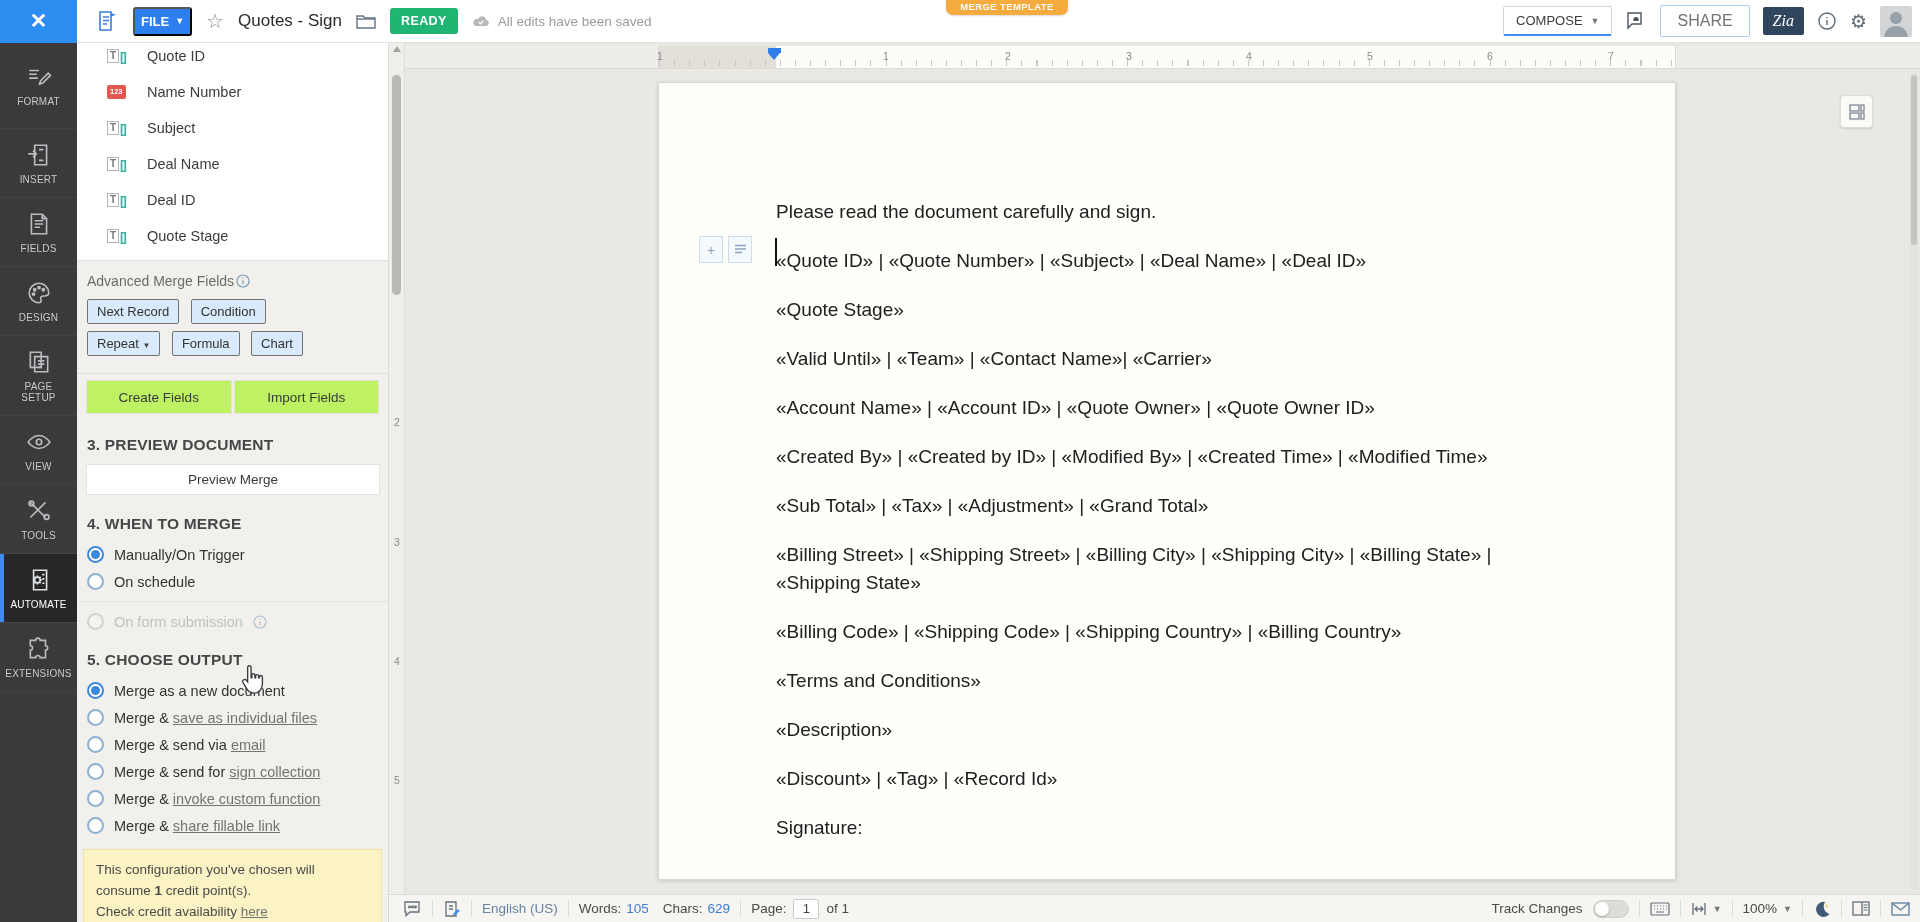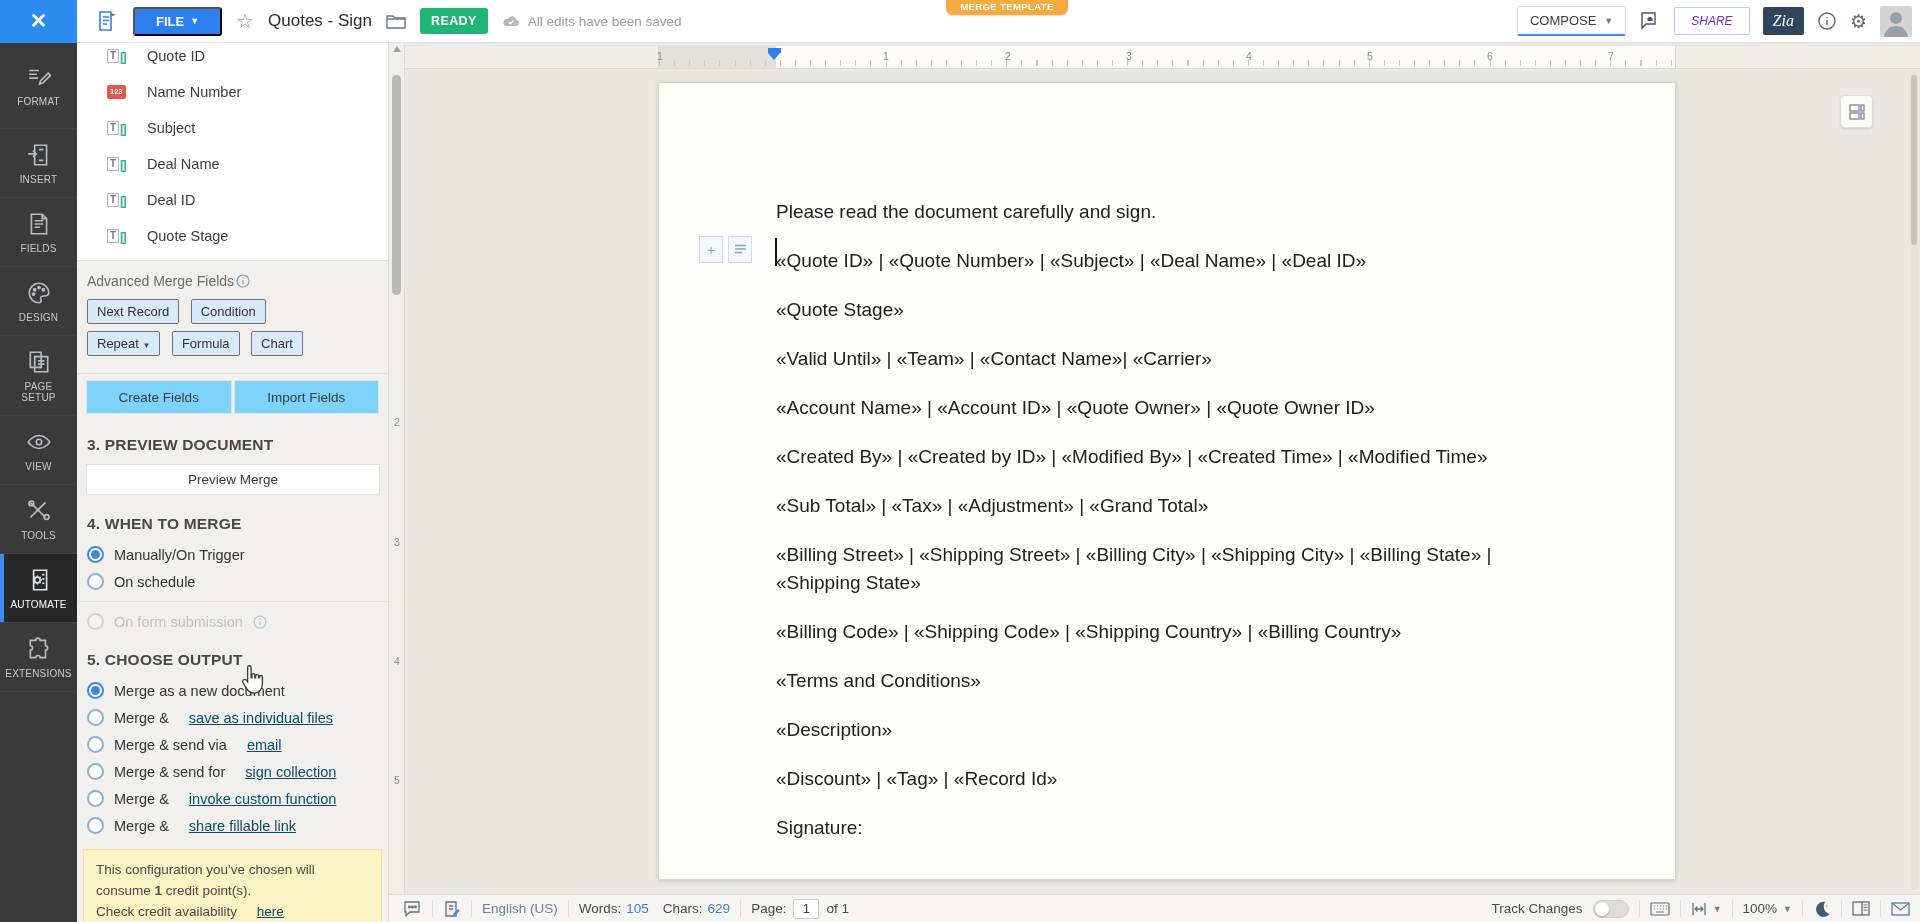--- a/index.html
+++ b/index.html
@@ -3,30 +3,30 @@
 <meta charset="utf-8">
 <style>
   * { margin:0; padding:0; box-sizing:border-box; }
   html,body { width:1920px; height:922px; overflow:hidden; font-family:"Liberation Sans", sans-serif; background:#eae8e2; }
   svg { display:block; }
 
   
   .topbar { position:absolute; left:0; top:0; width:1920px; height:43px; background:#fff; border-bottom:1px solid #e2e2e0; display:flex; align-items:center; z-index:5; }
   .xbtn { width:77px; height:43px; background:#2d8cf0; color:#fff; display:flex; align-items:center; justify-content:center; font-size:21px; font-weight:bold; cursor:pointer; }
   .tb-group { display:flex; align-items:center; gap:14px; padding-left:18px; }
-  .filebtn { background:#2d7ff0; color:#fff; font-size:13px; font-weight:bold; padding:5px 21px; border-radius:3px; display:flex; align-items:center; gap:6px; cursor:pointer; }
+  .filebtn { background:#2d7ff0; color:#fff; font-size:13px; font-weight:bold; padding:5px 6px; border-radius:3px; display:flex; align-items:center; gap:6px; cursor:pointer; }
   .filebtn .chev { font-size:9px; }
   .star { font-size:20px; color:#8f8f8f; }
   .doctitle { font-size:17px; color:#2b2b2b; }
   .ready { background:#21b573; color:#fff; font-size:12.5px; font-weight:bold; letter-spacing:.4px; padding:6px 11px; border-radius:3px; }
   .savedtxt { color:#9b9b9b; font-size:13.5px; }
   .tb-right { margin-left:auto; display:flex; align-items:center; gap:13px; padding-right:8px; }
   .compose { border:1px solid #d8d8d8; border-bottom:2px solid #3f8cf3; border-radius:2px; background:#fff; padding:6px 12px; font-size:13px; color:#3c3c3c; display:flex; gap:8px; align-items:center; }
   .compose .chev { font-size:9px; color:#777; }
-  .sharebtn { border:1px solid #a9cdf3; color:#6d28d9; font-size:12px; padding:6px 16px; border-radius:2px; background:#fff;font-style:italic; }
+  .sharebtn { border:1px solid #a9cdf3; color:#737373; font-size:16px; padding:6px 16px; border-radius:2px; background:#fff; }
   .ziabadge { background:#30465c; color:#fff; font-family:"Liberation Serif", serif; font-style:italic; font-size:16px; padding:5px 10px; border-radius:2px; }
   .gearglyph { font-size:19px; color:#5f6b76; }
   .avatar { width:32px; height:31px; background:#d3d5d7; border-radius:2px; overflow:hidden; }
   .mergetab { position:absolute; left:902px; top:0; width:122px; height:15px; background:#f5ab3d; border-radius:0 0 7px 7px; color:#fff; font-size:9.5px; font-weight:bold; letter-spacing:.4px; text-align:center; line-height:14px; z-index:10; box-shadow:0 1px 2px rgba(0,0,0,.15);margin-left:44px; }
 
   
   .rail { position:absolute; left:0; top:43px; width:77px; height:879px; background:#3a3a3a; z-index:4; }
   .rail-item { position:relative; width:77px; display:flex; flex-direction:column; align-items:center; justify-content:center; gap:6px; cursor:pointer; border-bottom:1px solid #434343; }
   .rail-item span.lbl { color:#c7c9cb; font-size:10px; letter-spacing:.2px; text-align:center; line-height:11px; }
   .rail-item.active { background:#272727; }
@@ -40,31 +40,31 @@
   .frow .flabel { font-size:14.5px; color:#3c3c3c; }
   .fic { display:flex; align-items:center; width:26px; }
   .fic-t { border:1px solid #b0b4b8; color:#70777d; font-size:10px; font-weight:bold; padding:0 2px; line-height:12px; }
   .fic-br { color:#35b3a0; font-weight:bold; font-size:13px; letter-spacing:-2px; margin-left:1px; }
   .fic-num { background:#e2584e; color:#fff; font-size:7.5px; font-weight:bold; border-radius:2px; padding:3px 3px; line-height:8px; }
   .advsec { padding:12px 10px 10px 10px; border-bottom:1px solid #e0dfda; }
   .advtitle { font-size:14px; color:#6b6b6b; display:flex; align-items:center; gap:2px; margin-bottom:10px; }
   .chip { display:inline-block; background:#d8eafc; border:1px solid #737373; color:#333; font-size:13px; padding:4px 9px; border-radius:2px; margin:0 7px 7px 0; cursor:pointer; }
   .chip .chev { font-size:8px; color:#444; }
   .btnrow { display:flex; gap:2px; padding:6px 9px; }
-  .wbtn { flex:1; background:#7dd3fc; border:1px solid #e3e2de; color:#3a3a3a; font-size:13.5px; height:34px; display:flex; align-items:center; justify-content:center; cursor:pointer; }
+  .wbtn { flex:1; background:#bef264; border:1px solid #e3e2de; color:#3a3a3a; font-size:13.5px; height:34px; display:flex; align-items:center; justify-content:center; cursor:pointer; }
   .pheading { font-size:15.5px; font-weight:bold; color:#474747; padding:16px 10px 8px 10px; letter-spacing:.2px; }
   .fullbtn { margin:2px 9px 4px 9px; background:#fff; border:1px solid #e3e2de; height:31px; display:flex; align-items:center; justify-content:center; font-size:13.5px; color:#3a3a3a; cursor:pointer; }
   .radiorow { display:flex; align-items:center; gap:10px; padding:5px 10px; font-size:14.5px; color:#333; }
   .radio { width:17px; height:17px; border-radius:50%; border:2px solid #8fb0d4; background:#fff; flex:0 0 auto; display:flex; align-items:center; justify-content:center; }
   .radio.sel { border-color:#3d87e0; }
   .radio.sel i { width:9px; height:9px; border-radius:50%; background:#3d87e0; display:block; }
   .radio.dis { border-color:#d3d2ce; background:#f4f3ef; }
   .disrow { color:#c2c1bd; }
   .pdivider { border-top:1px solid #e4e3de; margin:6px 0; }
-  a.plink { color:#0c4a6e; text-decoration:underline; cursor:pointer;margin-left:16px; }
+  a.plink { color:#737373; text-decoration:underline; cursor:pointer; }
   .disrow .infoi { opacity:.55; }
   .notice { margin:10px 6px 0 6px; background:#fcf3c5; border:1px solid #efe2a6; padding:9px 12px; font-size:13.5px; color:#4a4a4a; line-height:21px; }
 
   
   .vstrip { position:absolute; left:389px; top:43px; width:16px; height:851px; background:#f0eeea; border-right:1px solid #dedcd7; z-index:2; }
   .vthumb { position:absolute; left:3px; top:32px; width:9px; height:220px; background:#b9b9b6; border-radius:5px; }
   .vnum { position:absolute; left:0; width:16px; text-align:center; font-size:10.5px; color:#8a8a8a; }
   .uparrow { position:absolute; left:4px; top:3px; width:0; height:0; border-left:4px solid transparent; border-right:4px solid transparent; border-bottom:6px solid #a2a2a0; }
 
   

